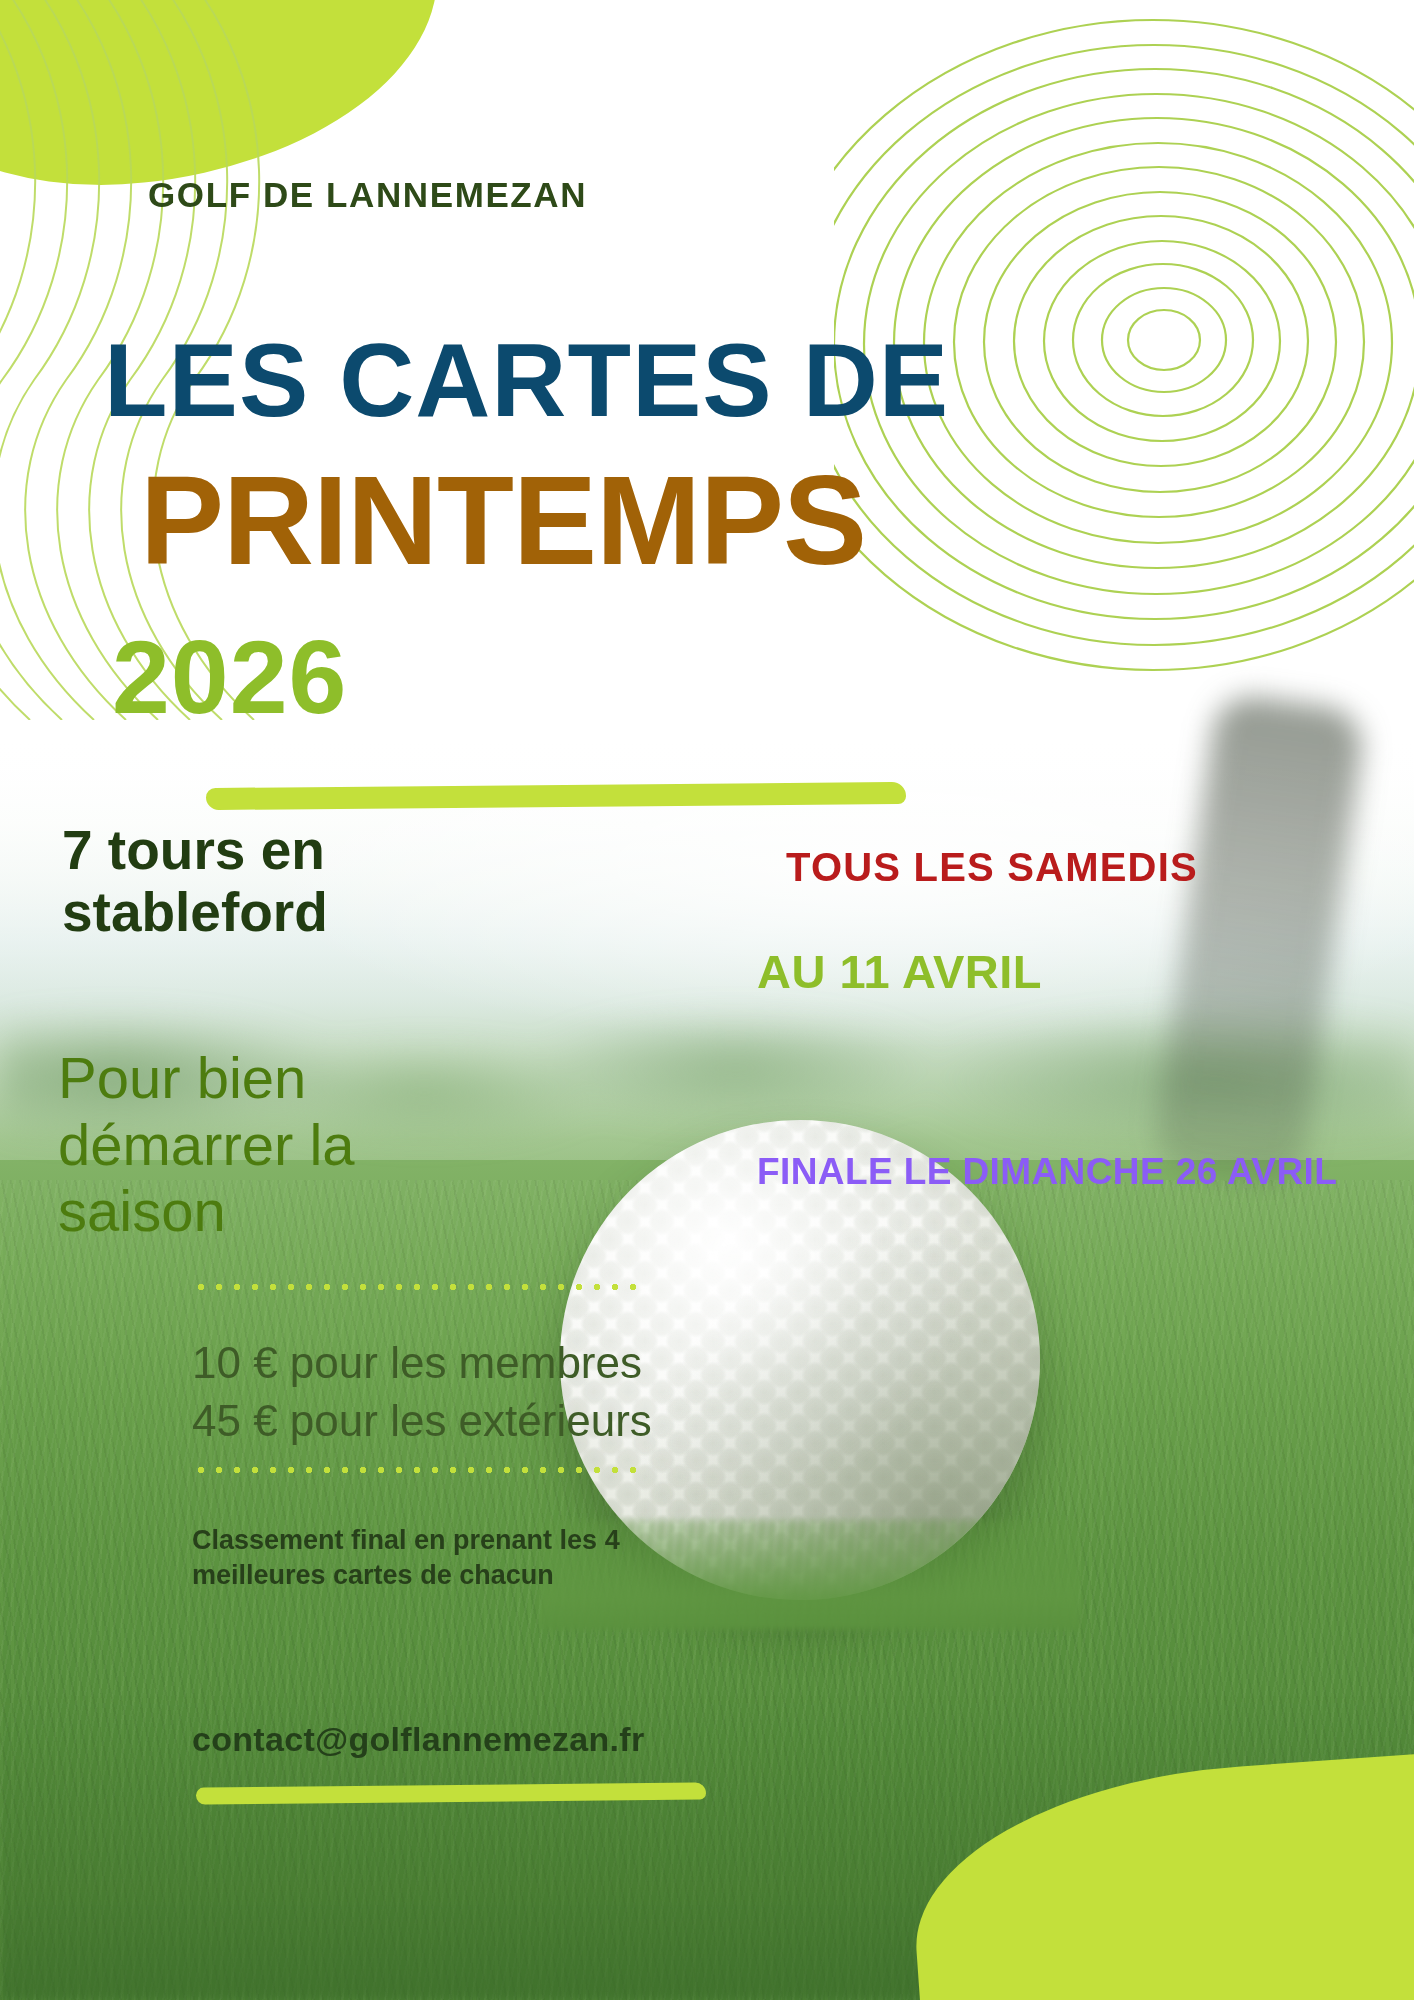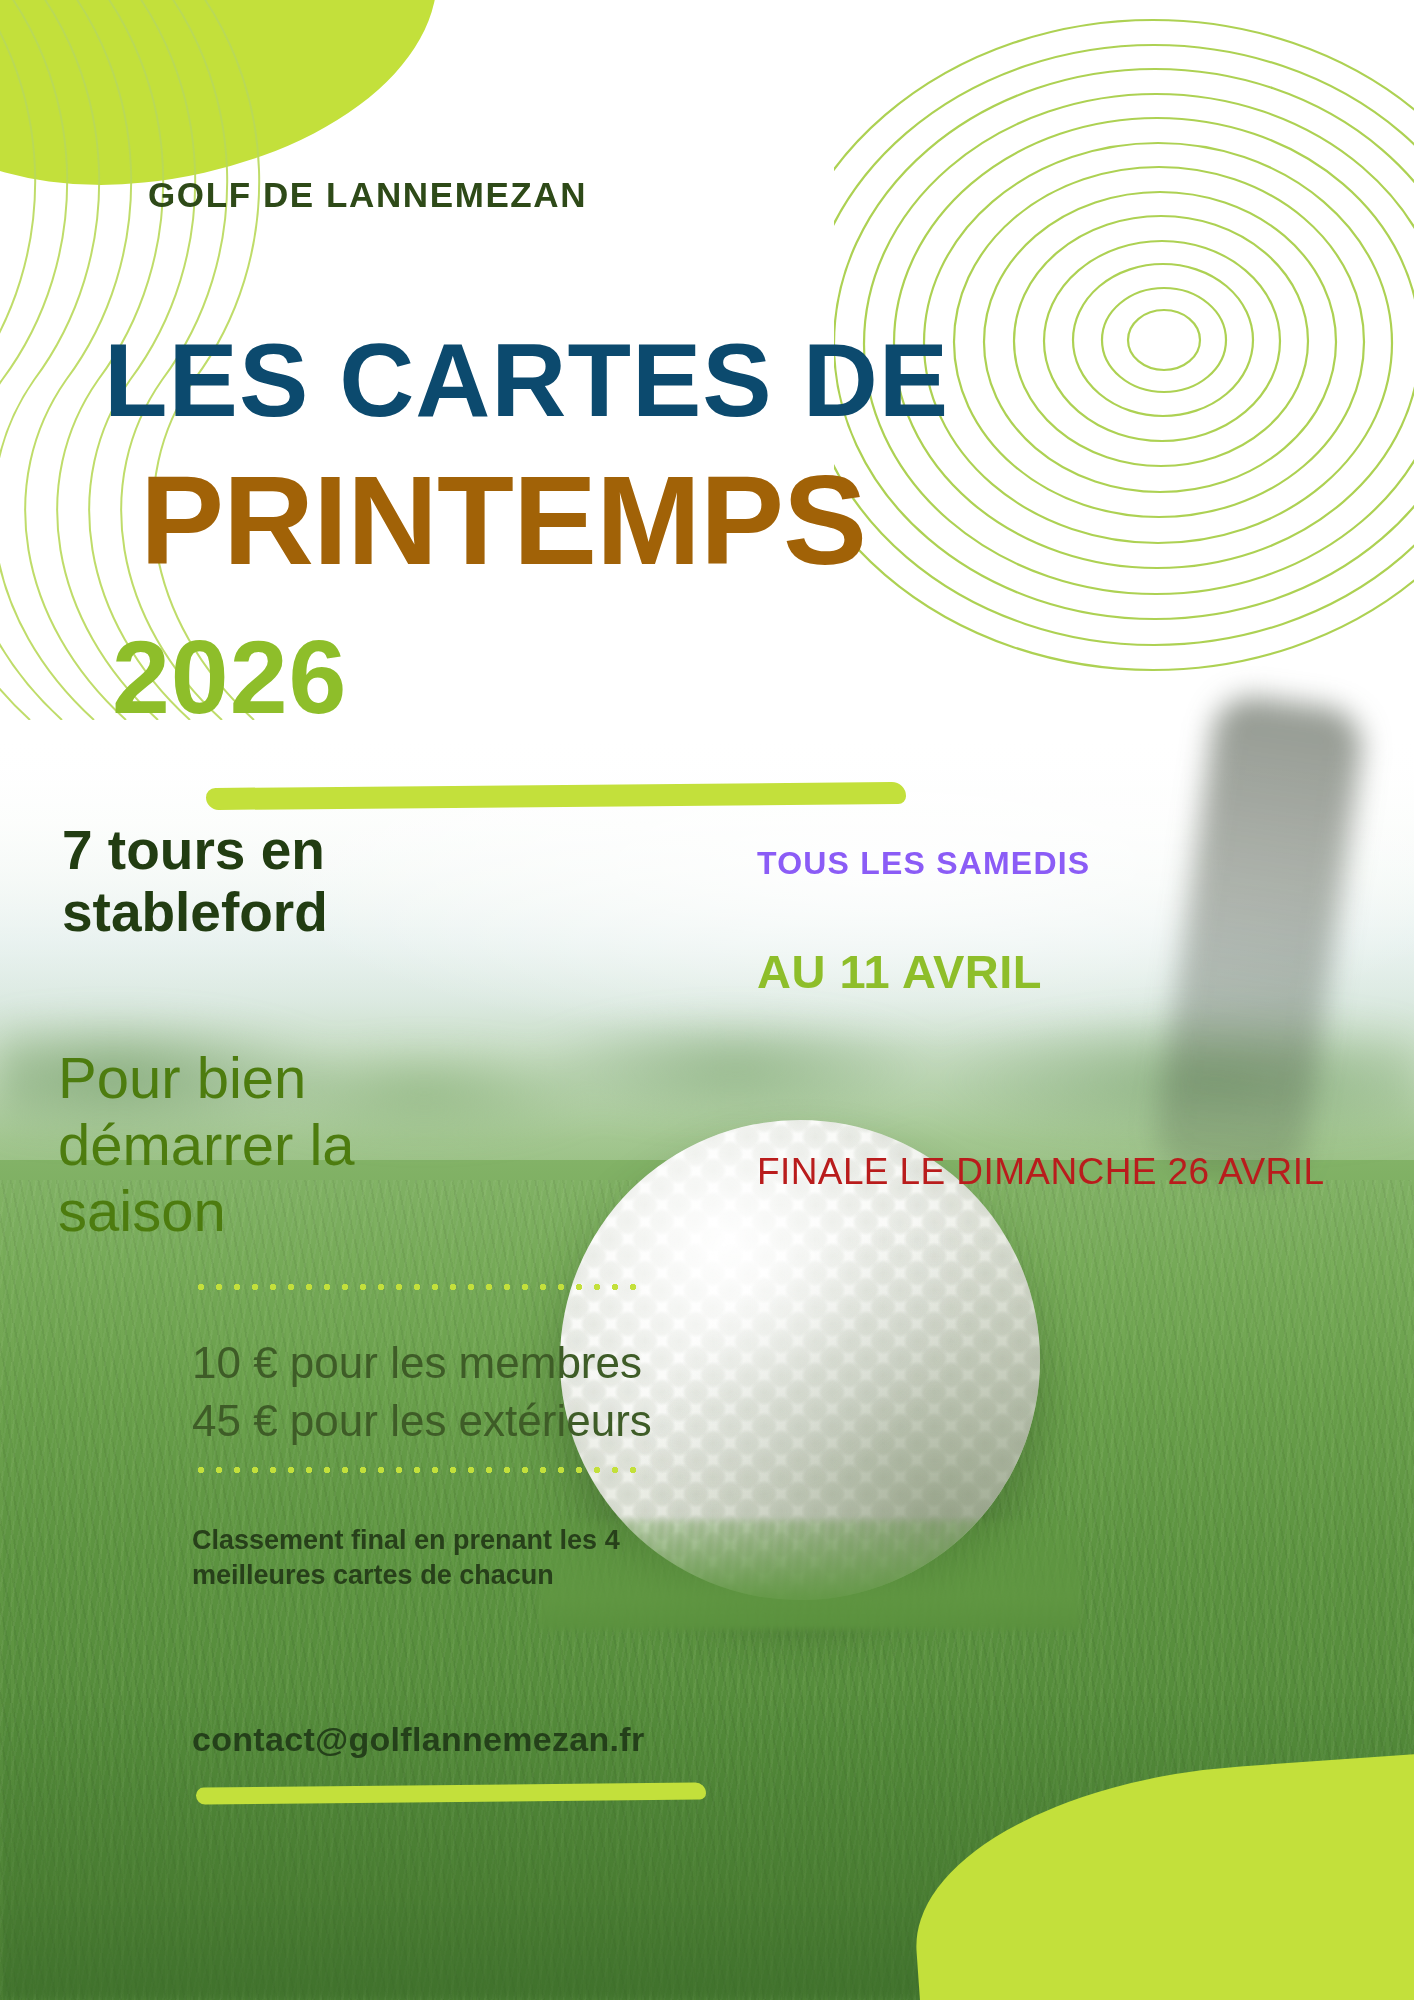--- a/index.html
+++ b/index.html
@@ -277,43 +277,43 @@
     position: absolute;
     left: 196px; top: 1785px;
     width: 510px; height: 17px;
     background: #c3e03b;
     border-radius: 10px 14px 8px 12px;
     transform: rotate(-0.6deg);
   }
 
   .right-sat {
     position: absolute;
-    left: 757px; top: 845px;
-    font-size: 32px;
+    left: 786px; top: 845px;
+    font-size: 40px;
     font-weight: 700;
     letter-spacing: 1.2px;
-    color: #8b5cf6;
+    color: #b91c1c;
   }
   .right-dates {
     position: absolute;
     left: 757px; top: 940px;
     font-size: 47px;
     font-weight: 800;
     letter-spacing: 0.5px;
     color: #8ebe2a;
     line-height: 1.35;
   }
   .right-final {
     position: absolute;
     left: 757px; top: 1148px;
     width: 620px;
     font-size: 37px;
-    font-weight: 400;
+    font-weight: 700;
     letter-spacing: 0.4px;
-    color: #b91c1c;
+    color: #8b5cf6;
     line-height: 1.28;
   }
 </style>
 </head>
 <body>
 
 <div class="poster">
 
   <div class="photo-bg"></div>
   <div class="sky-haze"></div>

